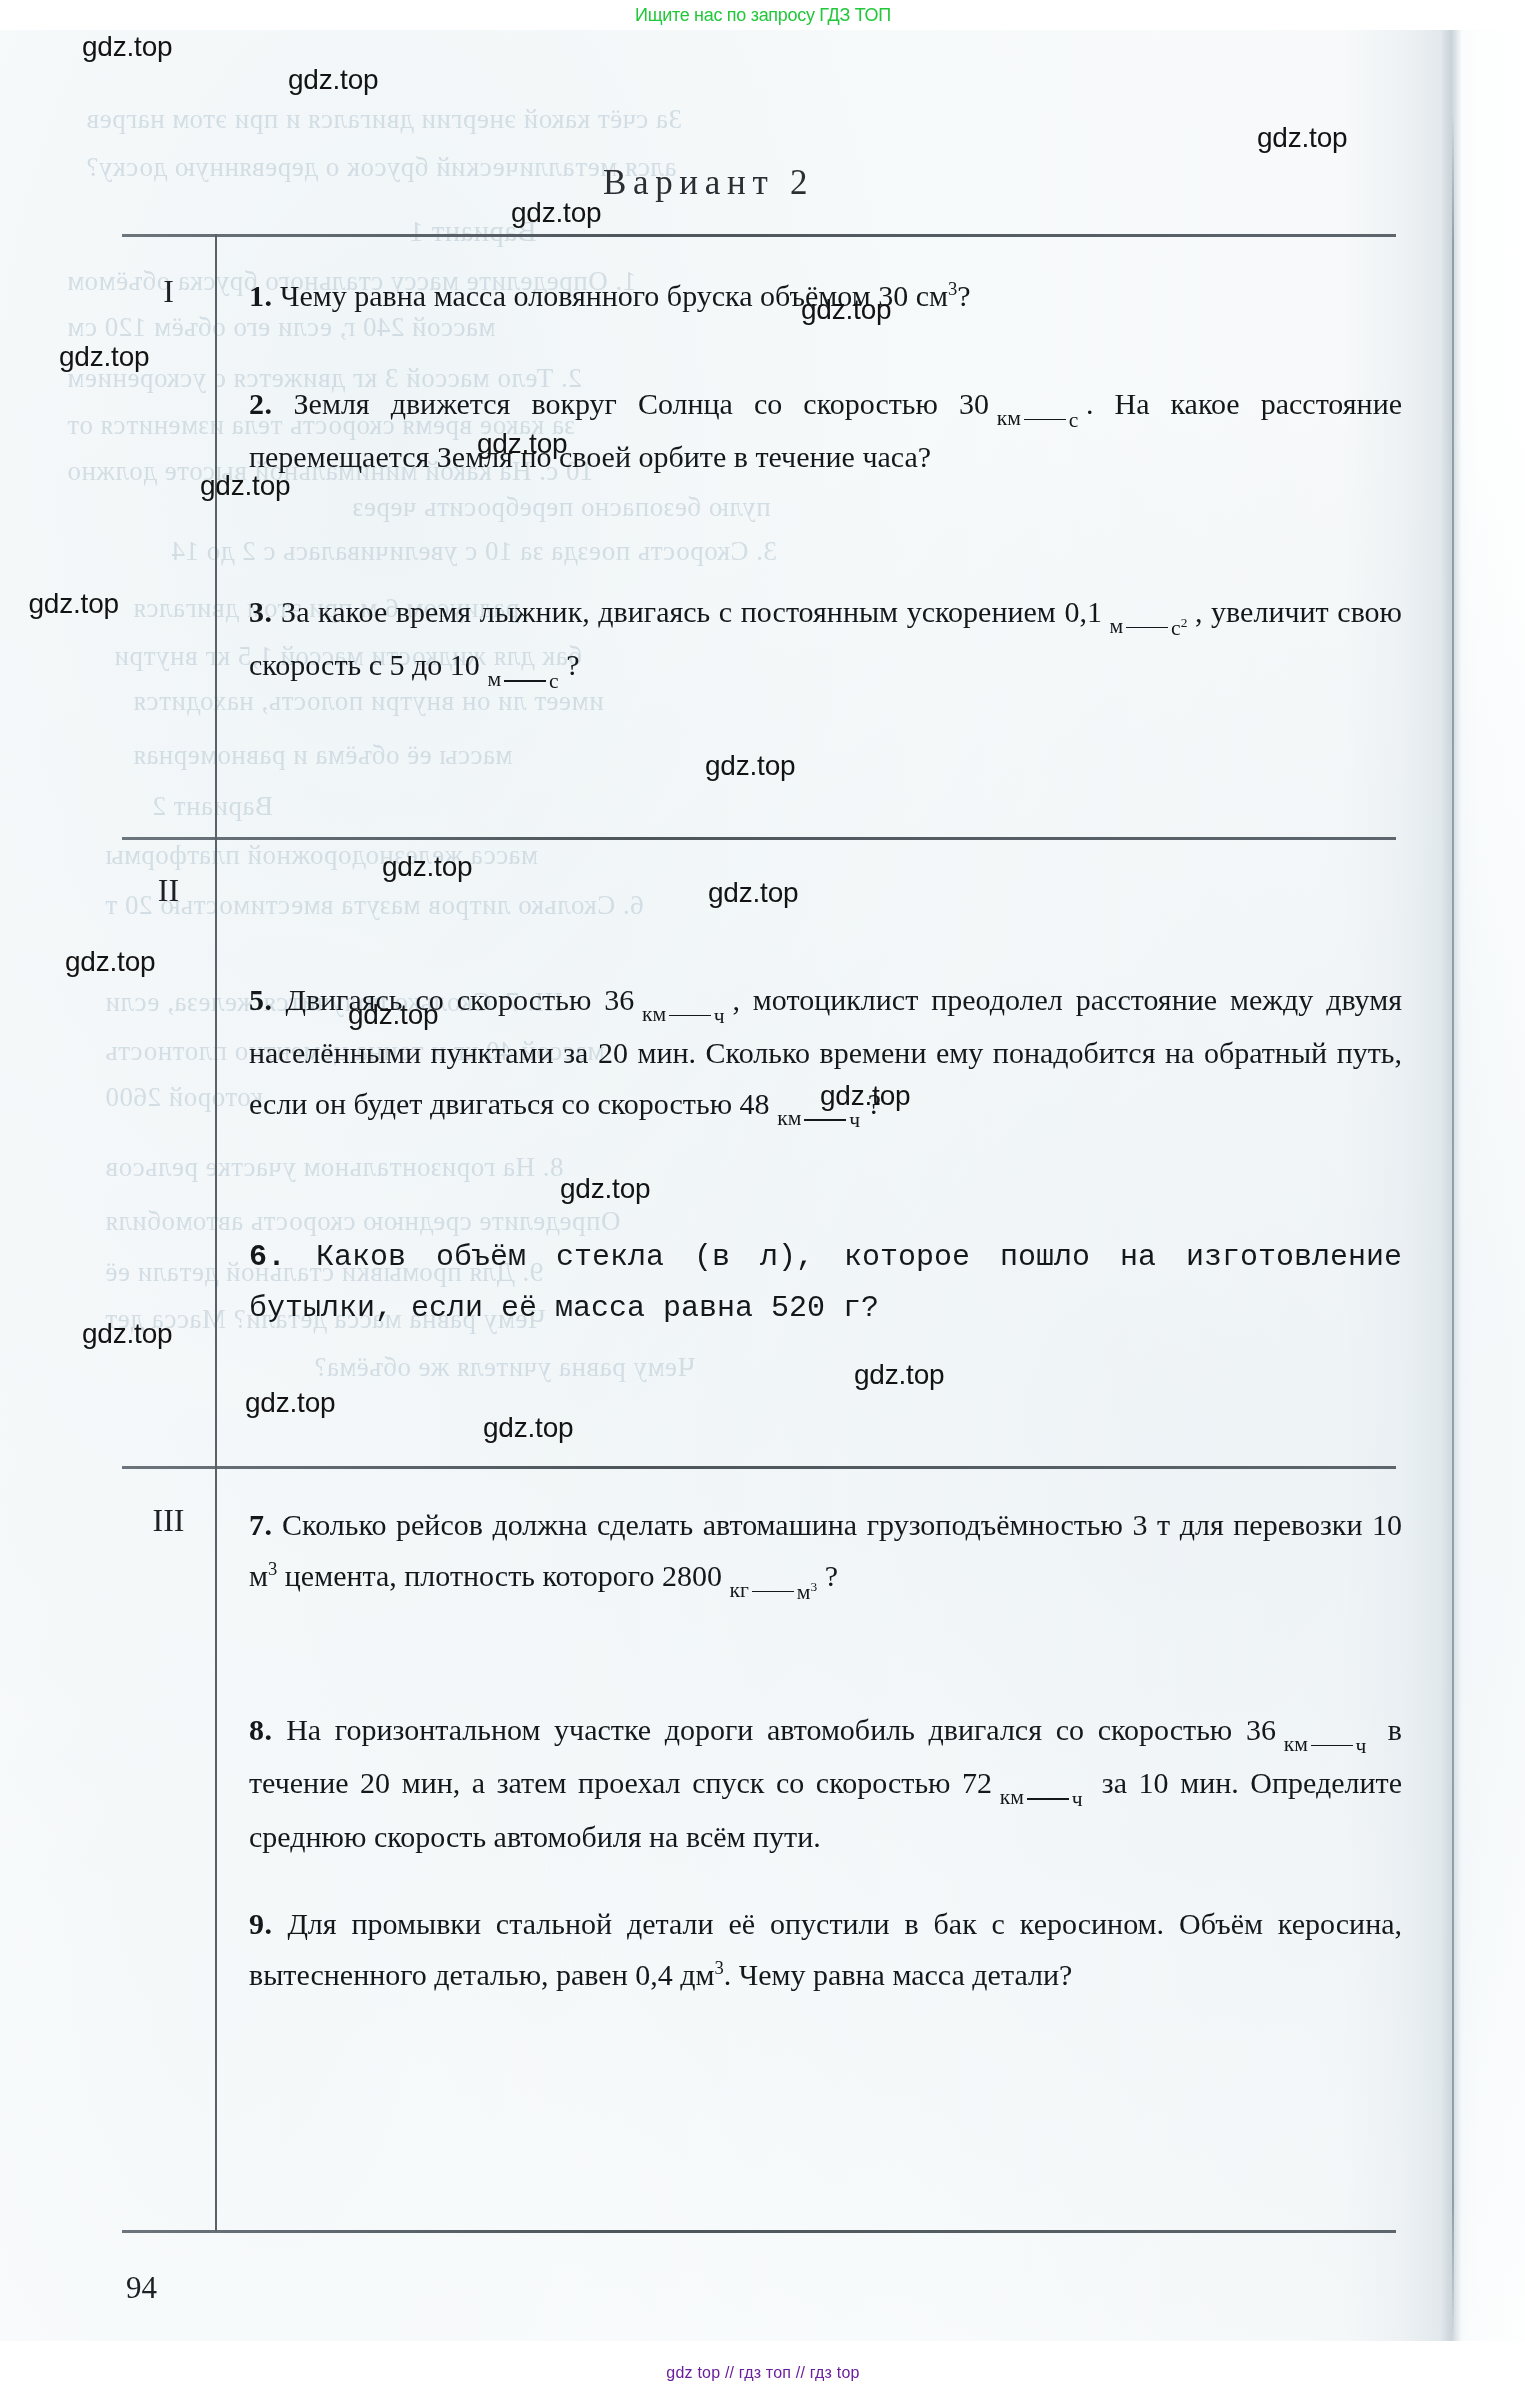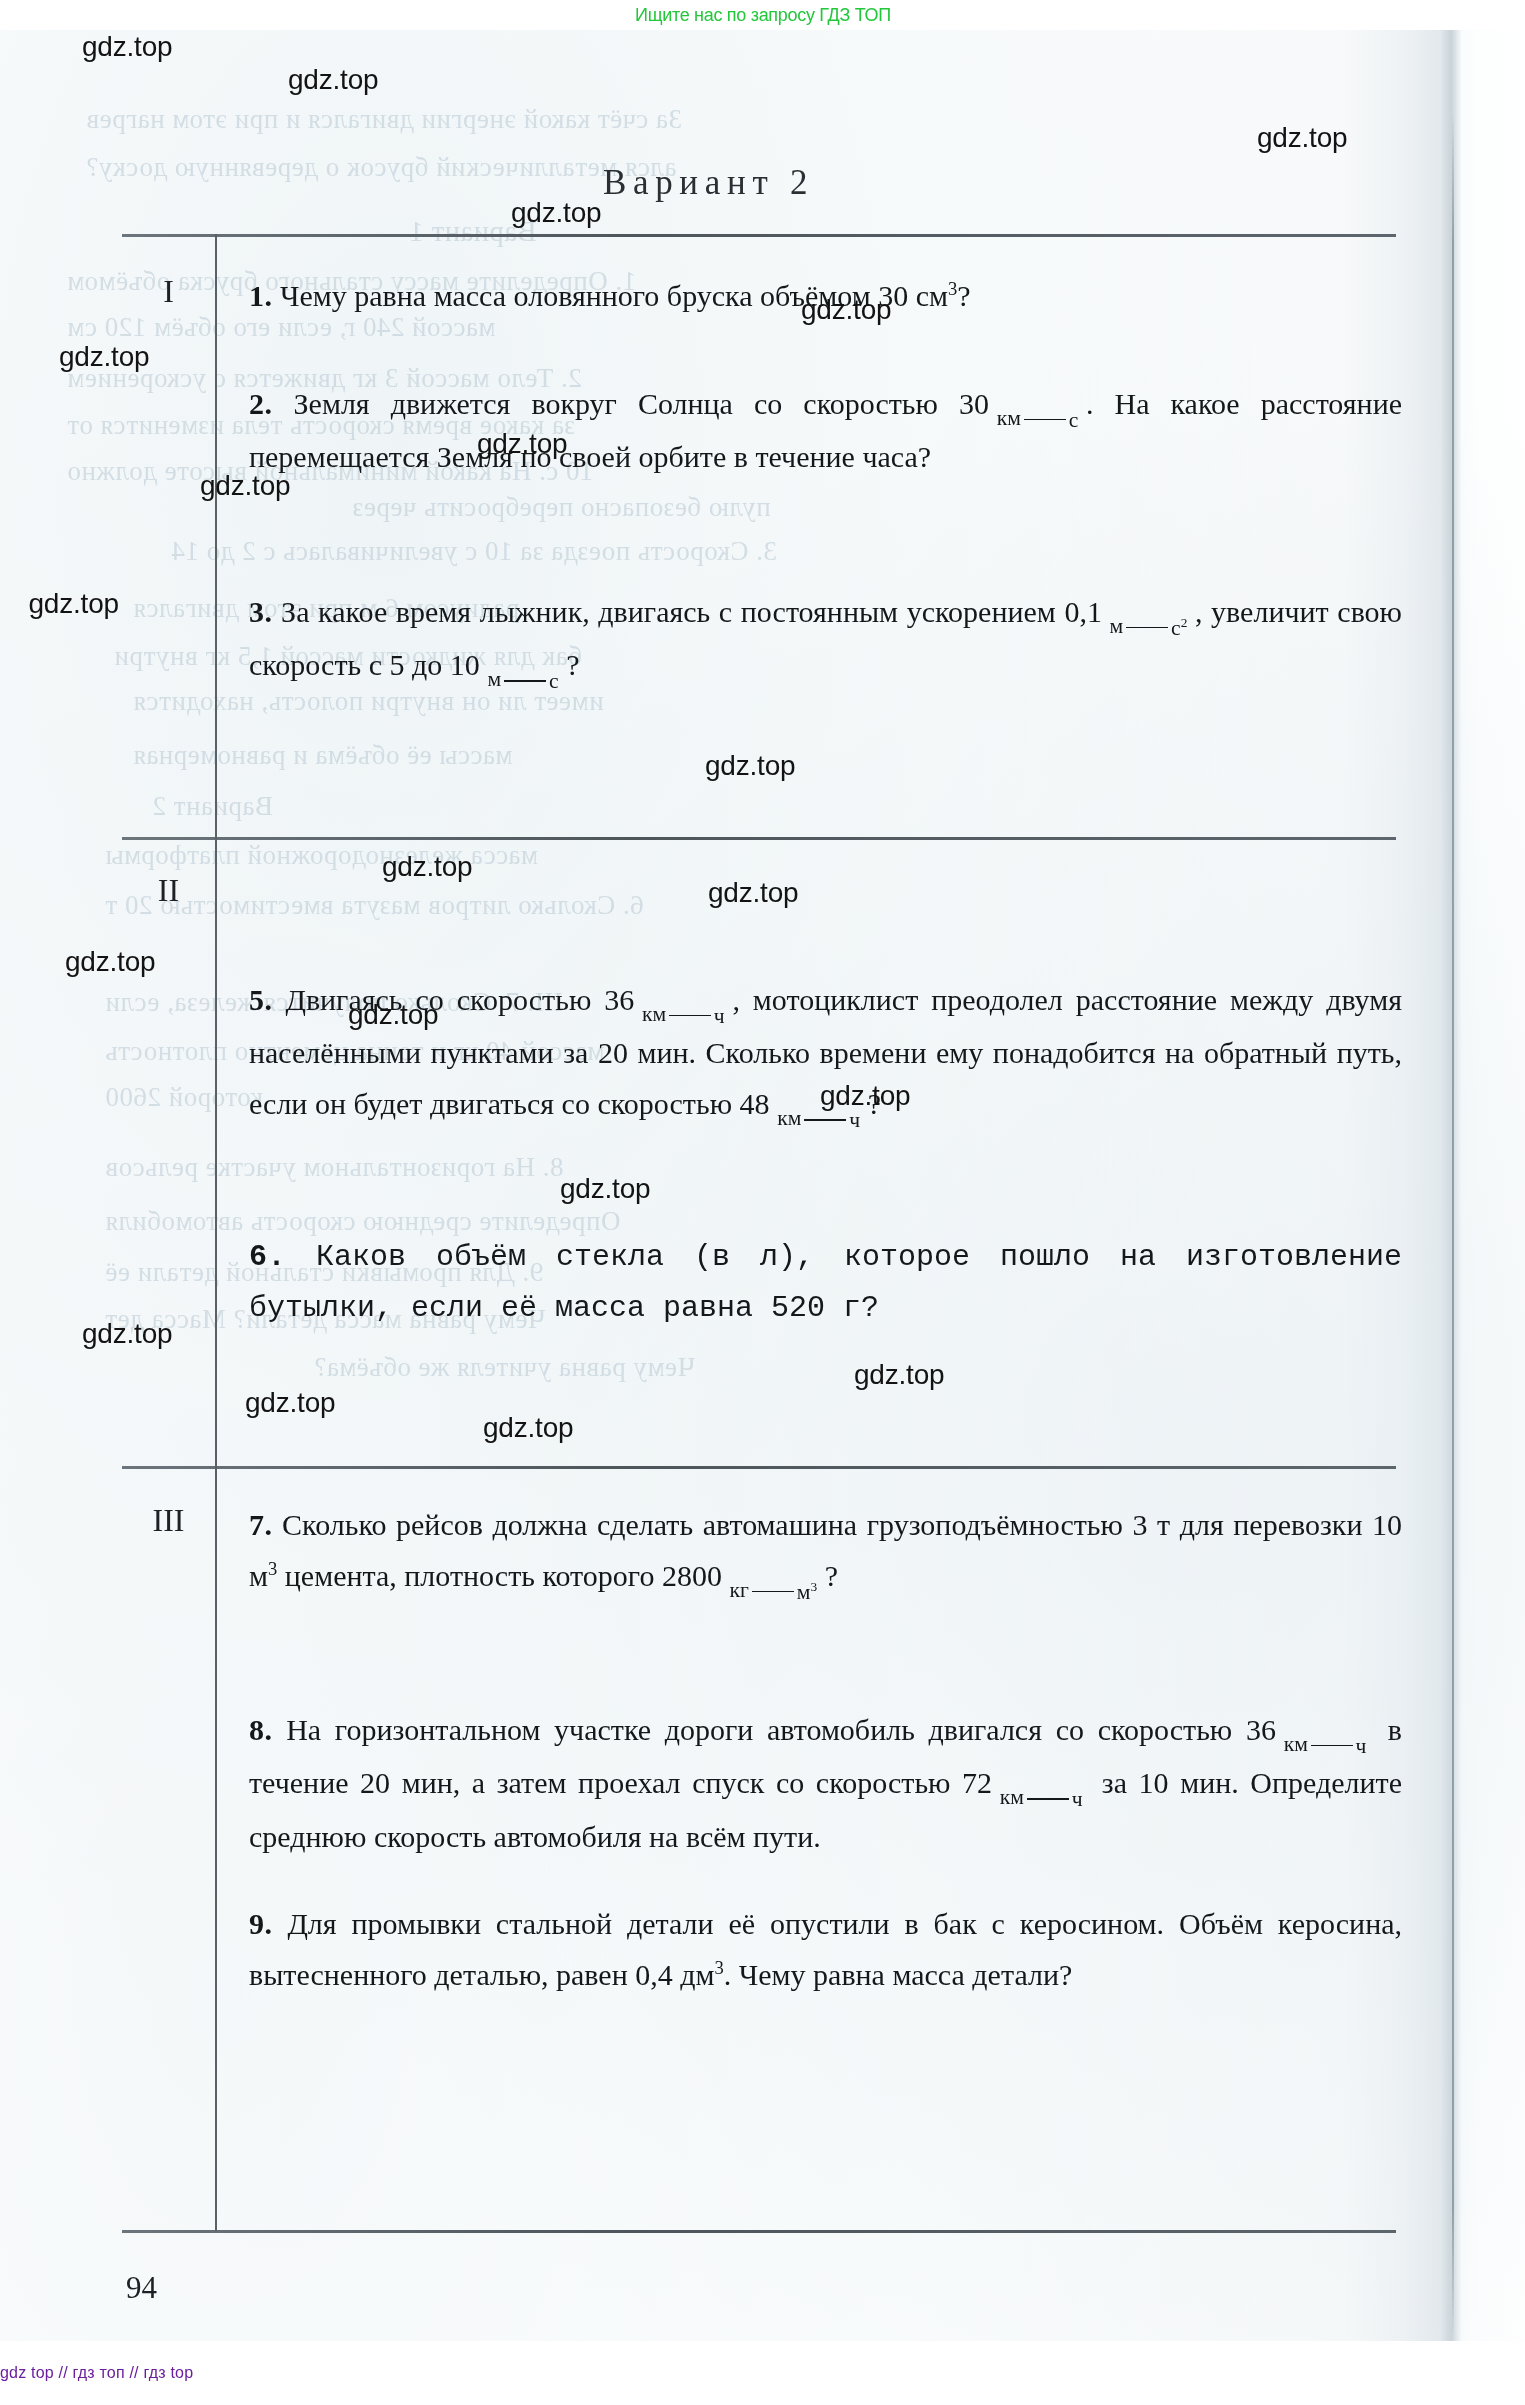--- a/index.html
+++ b/index.html
@@ -188,20 +188,21 @@
     z-index: 30;
     pointer-events: none;
     user-select: none;
   }
 
   
   .footer {
     position: absolute;
     left: 0; top: 2364px;
     width: 1526px;
+    text-align: center;
     z-index: 40;
   }
   .footer span {
     color: #6b1f9e;
     font-family: "Liberation Sans", sans-serif;
     font-size: 16px;
     letter-spacing: 0.2px;
   }
 </style>
 </head>

